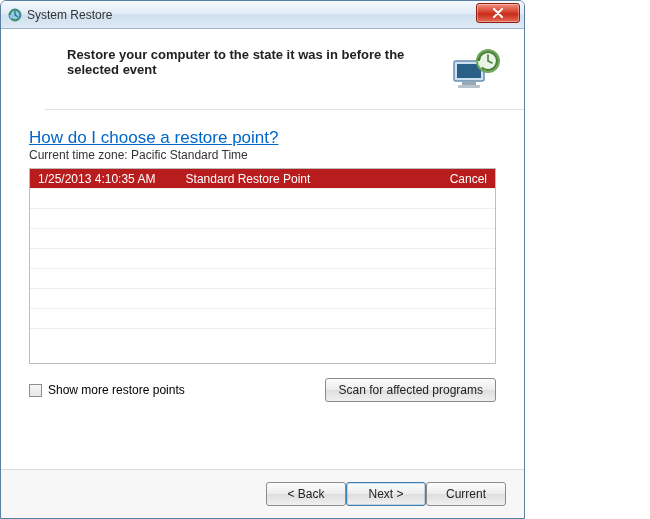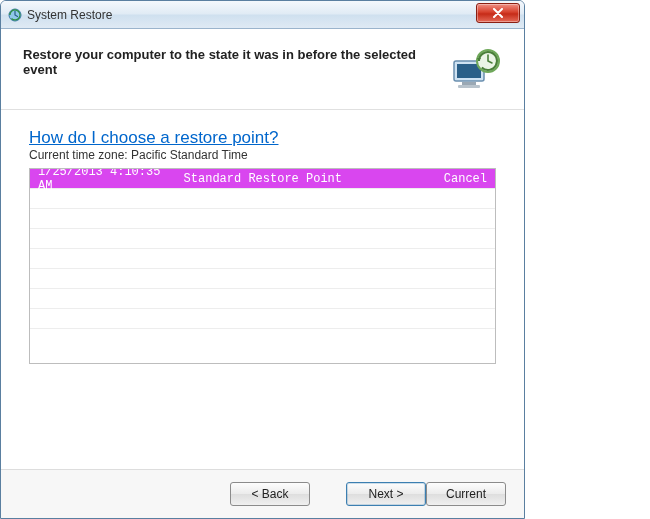--- a/index.html
+++ b/index.html
@@ -60,20 +60,21 @@
     padding: 0;
     display:flex;
     flex-direction:column;
   }
   .header-strip {
     padding: 18px 22px 16px 22px;
     display:flex;
     align-items:flex-start;
     justify-content:space-between;
     border-bottom: 1px solid #e0e0e0;
+    margin-left: 44px;
   }
   .header-strip .heading {
     font-size: 13px;
     font-weight: bold;
     color: #222;
   }
   .restore-icon svg { display:block; }
 
   .body-pad {
     padding: 18px 28px 10px 28px;
@@ -128,23 +129,22 @@
   }
 
   .tbody { }
   .row {
     display:flex;
     height: 20px;
     font-size: 12px;
     border-bottom: 1px solid #ededed;
   }
   .row.sel {
-    background: #d946ef;
+    background: #b91c1c;
     color: #fff;
-    font-family: Liberation Mono, monospace;
   }
   .td {
     padding: 2px 8px;
     display:flex;
     align-items:center;
   }
   .td.col-date { width:172px; border-right:1px solid rgba(255,255,255,0.0);}
   .td.col-desc { width:310px; }
   .td.col-type { flex:1; }
   .row.sel .td { border-right:none;}
@@ -187,21 +187,20 @@
     border-top: 1px solid #ddd;
     padding: 12px 18px;
     display:flex;
     justify-content:flex-end;
     background:#f7f7f7;
   }
 
   .btn-next {
     border: 1px solid #3c7fb1;
     box-shadow: 0 0 0 1px rgba(60,127,177,0.25) inset;
-    margin-left: 36px;
   }
 </style>
 </head>
 <body>
 
 <div class="window">
 
   <div class="titlebar">
     <span class="title-icon">
       <svg width="16" height="16" viewBox="0 0 16 16">
@@ -281,20 +280,27 @@
               <div class="td col-type"></div>
             </div>
           <div class="row empty">
               <div class="td col-date"></div>
               <div class="td col-desc"></div>
               <div class="td col-type"></div>
             </div>
         </div>
       </div>
 
+      <div class="below-table">
+        <label class="checkbox-wrap">
+          <span class="chk"></span>
+          <span>Show more restore points</span>
+        </label>
+        <div class="btn btn-scan">Scan for affected programs</div>
+      </div>
 
     </div>
 
     <div class="footer">
       <div class="btn">&lt; Back</div>
       <div class="btn btn-next">Next &gt;</div>
       <div class="btn">Current</div>
     </div>
 
   </div>

